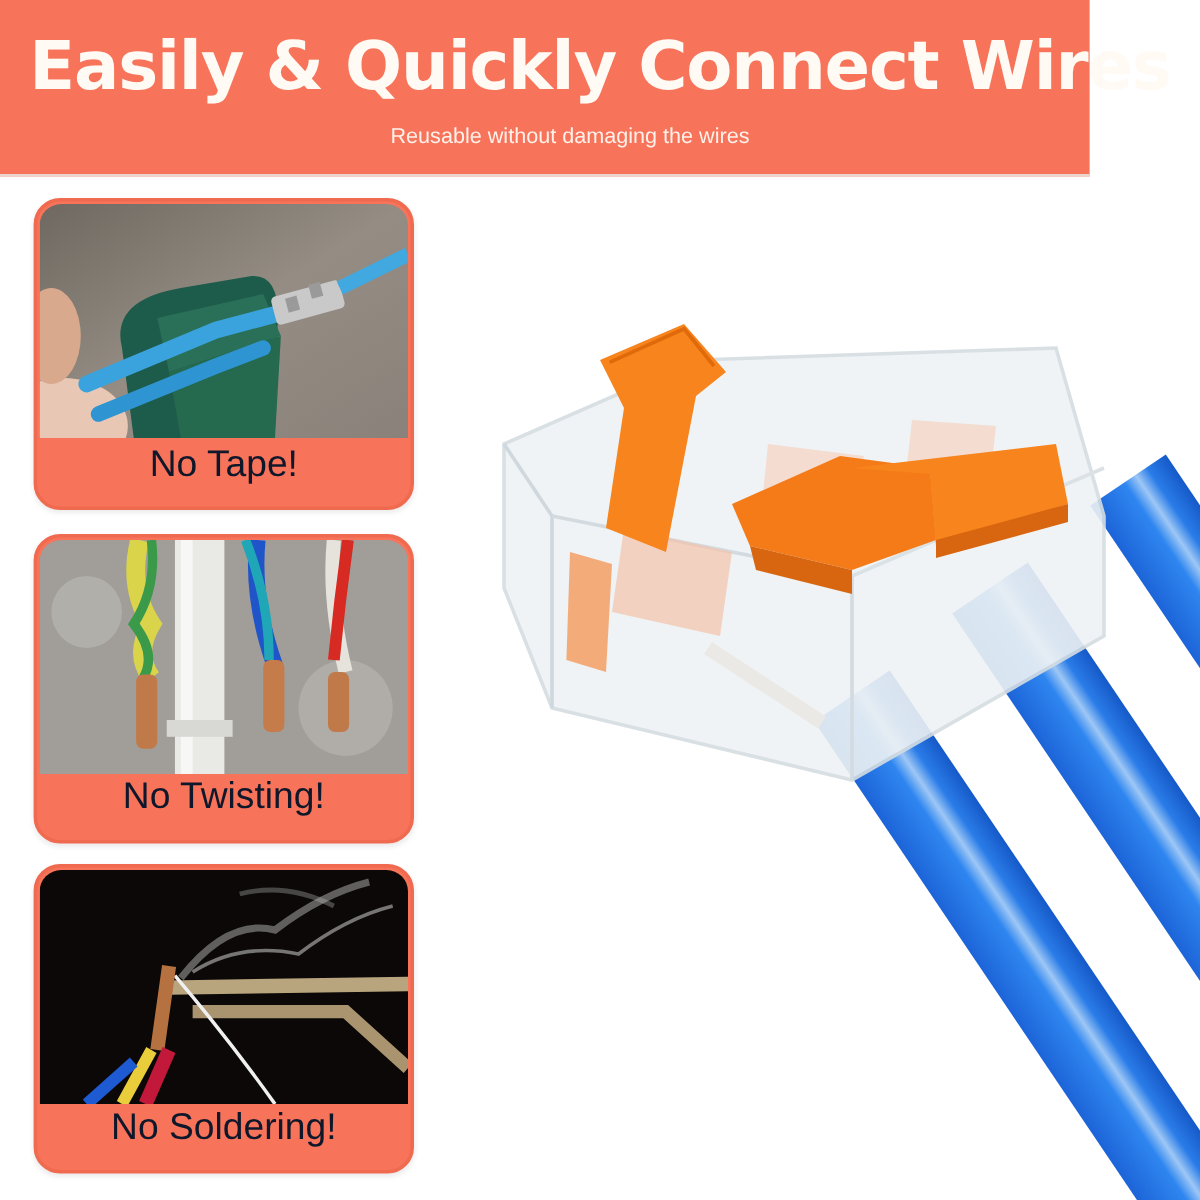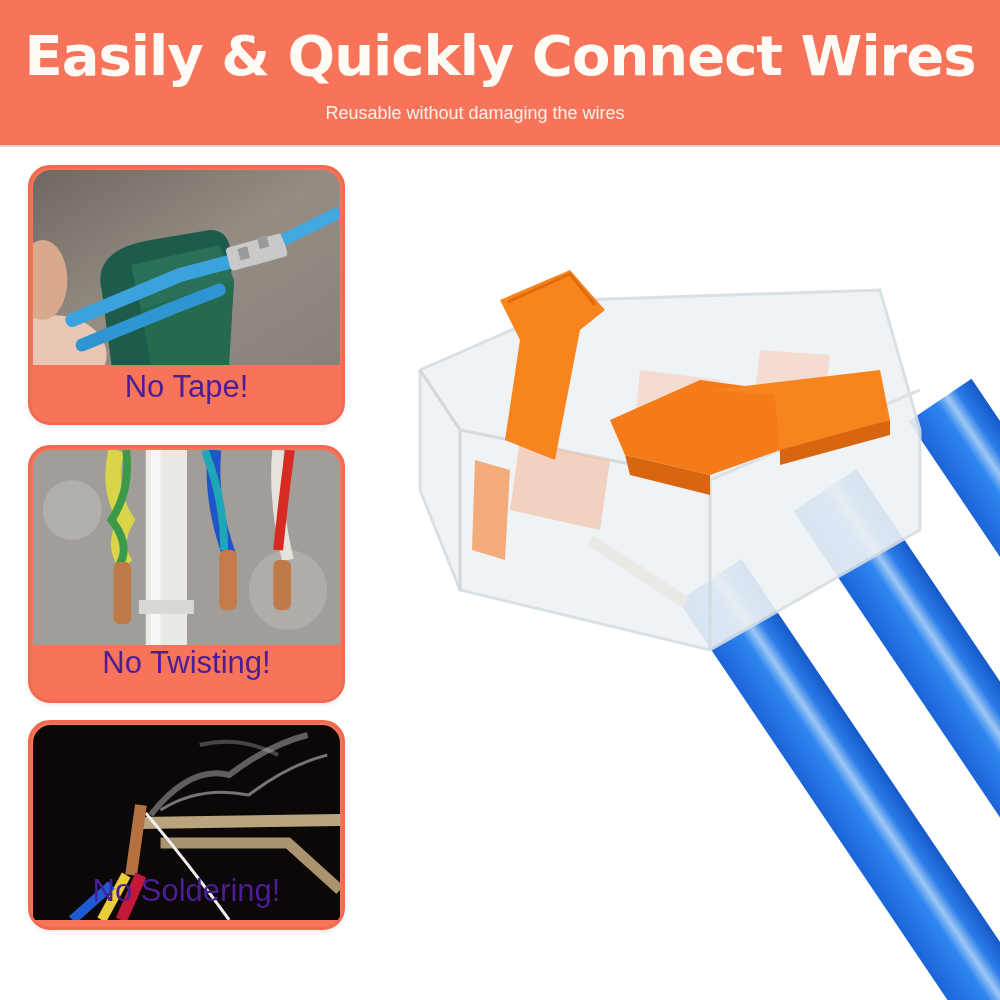--- a/index.html
+++ b/index.html
@@ -1,20 +1,20 @@
 <!DOCTYPE html>
 <html><head>
   <meta charset="utf-8">
   <style>
     * { box-sizing: border-box; margin: 0; padding: 0; }
     html, body { width: 1000px; height: 1000px; overflow: hidden; background: #ffffff; }
     body { position: relative; font-family: "Liberation Sans", sans-serif; }
 
     .banner {
-      position: absolute; left: 0; top: 0; width: 1000px; height: 147px;
+      position: absolute; left: 0; top: 0; width: 908px; height: 147px;
       background: #f7735a;
       border-bottom: 2px solid #e9d6cc;
     }
     .banner-title {
       position: absolute; left: 0; top: 20px; width: 1000px; text-align: center;
       font-family: "DejaVu Sans", sans-serif; font-weight: bold;
       font-size: 56px; letter-spacing: -1px; color: #fffaf3; line-height: 72px;
     }
     .banner-sub {
       position: absolute; left: 0; top: 96px; width: 950px; text-align: center;
@@ -28,33 +28,33 @@
       box-shadow: 0 2px 4px rgba(0,0,0,0.08);
       border: 3px solid #f06a50;
     }
     .card-photo {
       position: absolute; left: 2px; top: 2px; right: 2px;
       border-radius: 18px 18px 0 0; overflow: hidden;
     }
     .card-photo svg { display: block; width: 100%; height: 100%; }
     .card-label {
       position: absolute; left: 0; right: 0; bottom: 0;
-      text-align: center; color: #4c1d95;
+      text-align: center; color: #0f172a;
       font-family: "Liberation Sans", sans-serif; font-size: 31px;
     }
 
     #card-tape { top: 165px; height: 260px; }
     #card-tape .card-photo { height: 195px; }
     #card-tape .card-label { height: 63px; line-height: 56px; }
 
     #card-twist { top: 445px; height: 258px; }
     #card-twist .card-photo { height: 195px; }
     #card-twist .card-label { height: 63px; line-height: 52px; text-align: center; }
 
-    #card-solder { top: 720px; height: 210px; padding-left: 48px; }
+    #card-solder { top: 720px; height: 258px; padding-left: 48px; }
     #card-solder .card-photo { height: 195px; }
     #card-solder .card-label { height: 63px; line-height: 54px; }
 
     .product {
       position: absolute; left: 380px; top: 230px; width: 620px; height: 770px;
     }
     .product svg { display: block; width: 100%; height: 100%; }
   </style>
 </head>
 <body>

